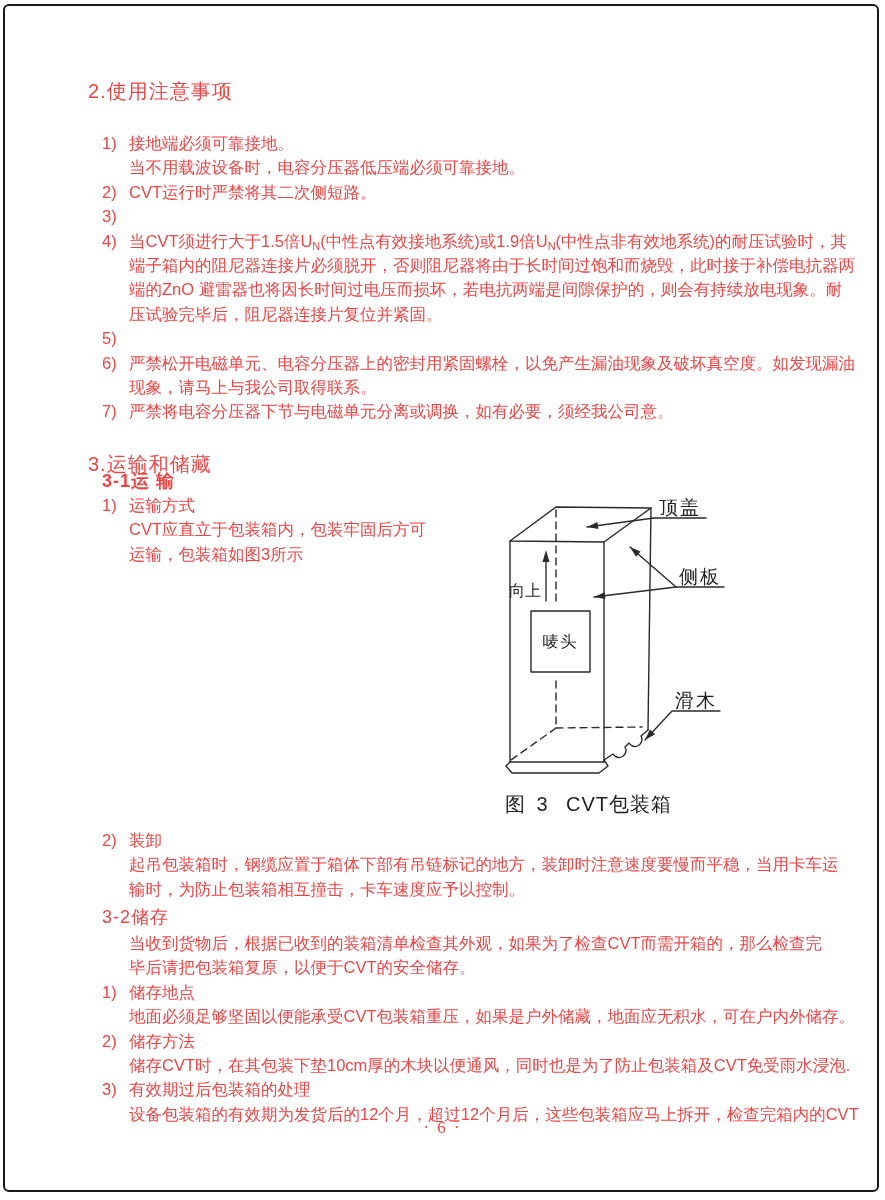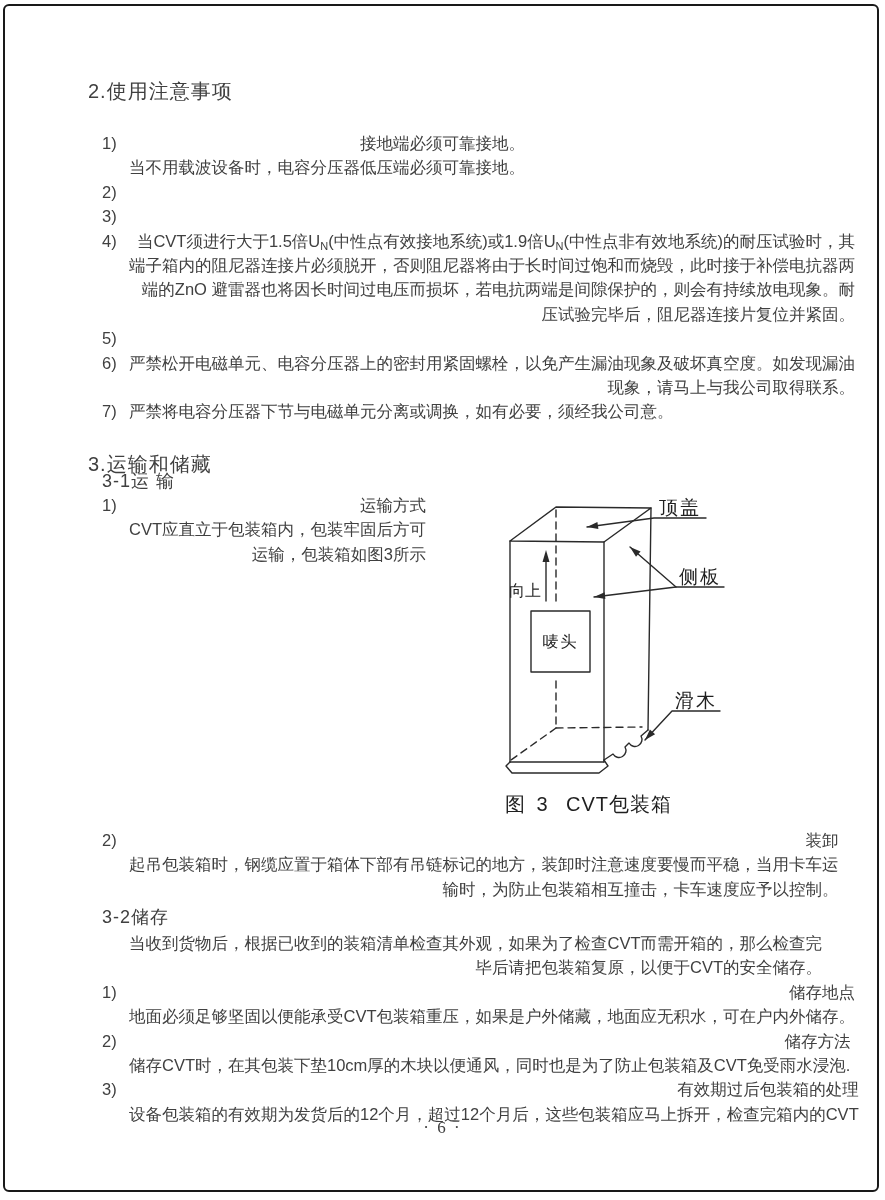--- a/index.html
+++ b/index.html
@@ -2,35 +2,35 @@
 <html><head>
 <meta charset="utf-8">
 <style>
   html,body{margin:0;padding:0;background:#e8e8e8;}
   .page{
     position:relative;
     width:885px;height:1200px;
     background:#ffffff;
     overflow:hidden;
     font-family:"Liberation Sans","DejaVu Sans",sans-serif;
-    color:#404040;
+    color:#ef4444;
   }
   .page-border{
     position:absolute;left:3px;top:4px;right:6px;bottom:8px;
     border:2px solid #191919;border-radius:6px;
     pointer-events:none;
   }
   .abs{position:absolute;}
   .doc-title{left:88px;top:78px;font-size:20px;letter-spacing:1px;}
   .sec-title{font-size:20px;letter-spacing:1px;}
   .sub-title{font-size:18px;letter-spacing:1px;}
   .body-txt{font-size:16.5px;line-height:24.4px;}
   .row{display:flex;align-items:flex-start;}
   .row .n{flex:none;width:27px;}
-  .row .t{white-space:pre;text-align:right;}
+  .row .t{white-space:pre;}
   .list{display:block;}
   sub{font-size:11px;line-height:0;vertical-align:-3px;}
   .pagenum{
     left:0;top:1118px;width:885px;text-align:center;
     font-family:"Liberation Serif","DejaVu Serif",serif;
     font-size:17px;letter-spacing:2px;
   }
   svg text{fill:#1f1f1f;}
 </style>
 </head>
@@ -42,20 +42,21 @@
   <div class="abs doc-title">2.使用注意事项</div>
 
   <div class="abs list body-txt" style="left:102px;top:131px;width:745px;">
     <div class="row">
       <span class="n">1)</span>
       <span class="t">接地端必须可靠接地。
 当不用载波设备时，电容分压器低压端必须可靠接地。</span>
     </div>
     <div class="row">
       <span class="n">2)</span>
+      <span class="t">CVT运行时严禁将其二次侧短路。</span>
     </div>
     <div class="row">
       <span class="n">3)</span>
     </div>
     <div class="row">
       <span class="n">4)</span>
       <span class="t"><span>当CVT须进行大于1.5倍U</span><sub>N</sub><span>(中性点有效接地系统)或1.9倍U</span><sub>N</sub><span>(中性点非有效地系统)的耐压试验时，其
 端子箱内的阻尼器连接片必须脱开，否则阻尼器将由于长时间过饱和而烧毁，此时接于补偿电抗器两
 端的ZnO 避雷器也将因长时间过电压而损坏，若电抗两端是间隙保护的，则会有持续放电现象。耐
 压试验完毕后，阻尼器连接片复位并紧固。</span></span>
@@ -68,21 +69,21 @@
       <span class="t">严禁松开电磁单元、电容分压器上的密封用紧固螺栓，以免产生漏油现象及破坏真空度。如发现漏油
 现象，请马上与我公司取得联系。</span>
     </div>
     <div class="row">
       <span class="n">7)</span>
       <span class="t">严禁将电容分压器下节与电磁单元分离或调换，如有必要，须经我公司意。</span>
     </div>
   </div>
 
   <div class="abs sec-title" style="left:88px;top:443px;margin-top:8px;">3.运输和储藏</div>
-  <div class="abs sub-title" style="left:102px;top:469px;">3-1运 输</div>
+  <div class="abs sub-title" style="left:102px;top:469px;font-weight:bold;">3-1运 输</div>
 
   <div class="abs body-txt row" style="left:102px;top:493px;width:420px;">
     <span class="n">1)</span>
     <span class="t">运输方式
 CVT应直立于包装箱内，包装牢固后方可
 运输，包装箱如图3所示</span>
   </div>
 
   <svg class="abs" style="left:478px;top:489px;" width="352" height="336" viewBox="0 0 352 336" fill="none" stroke="#2a2a2a" stroke-width="1.4" stroke-linecap="round" stroke-linejoin="round">
 

